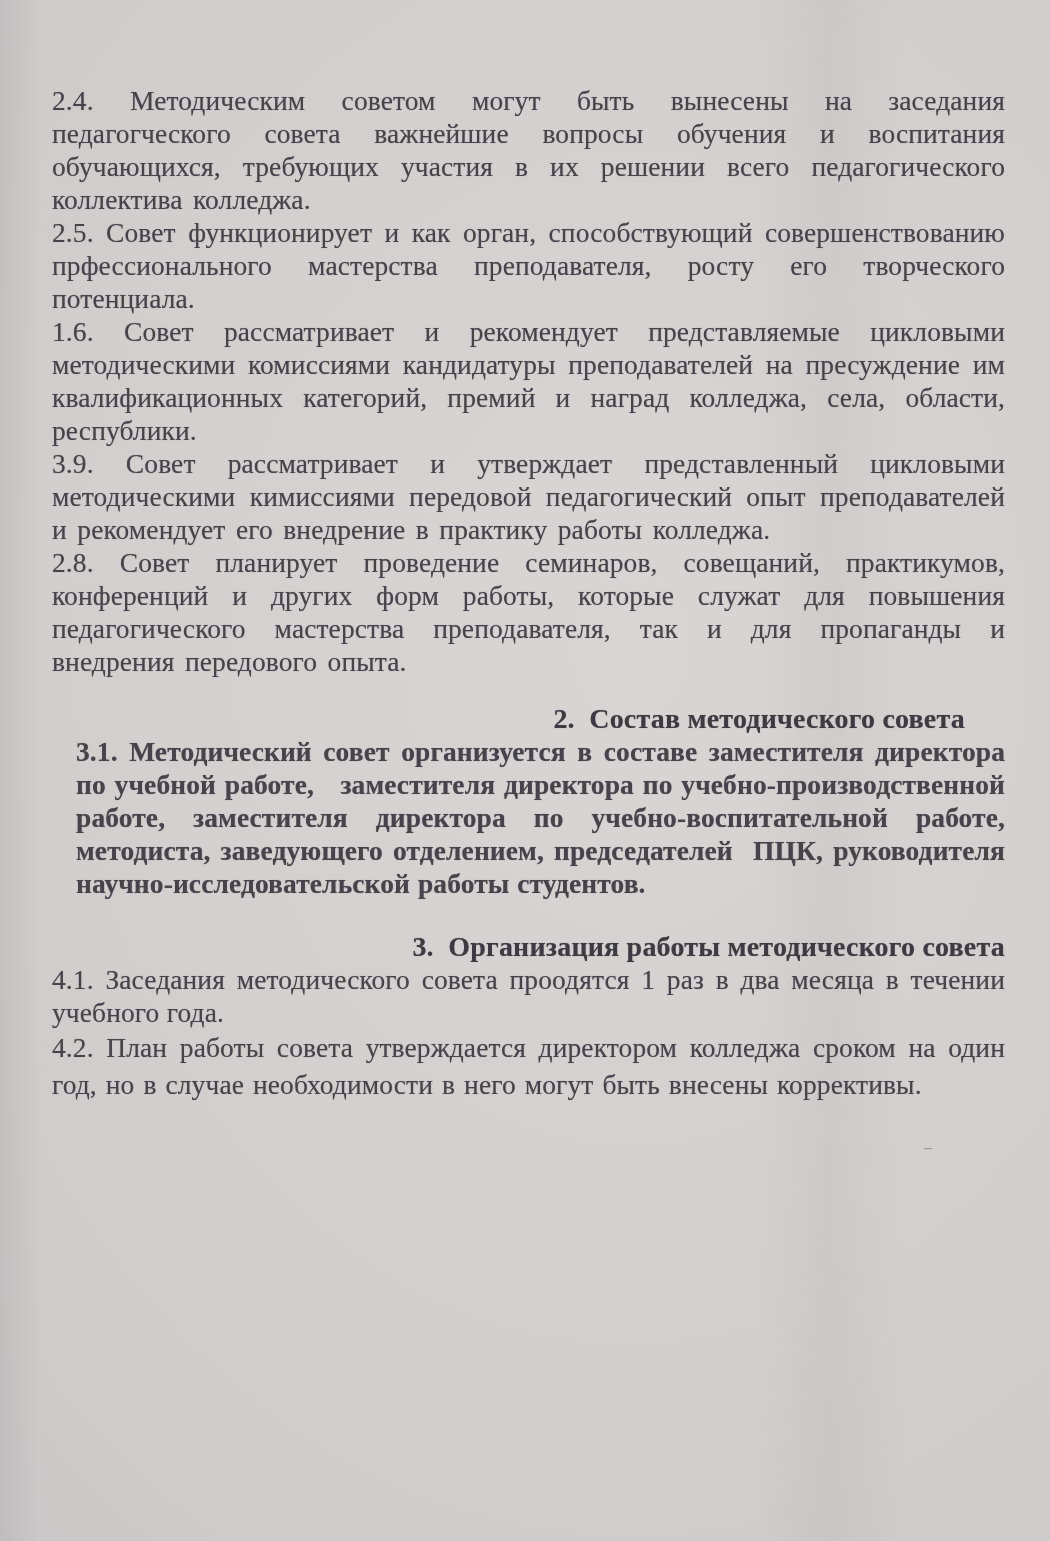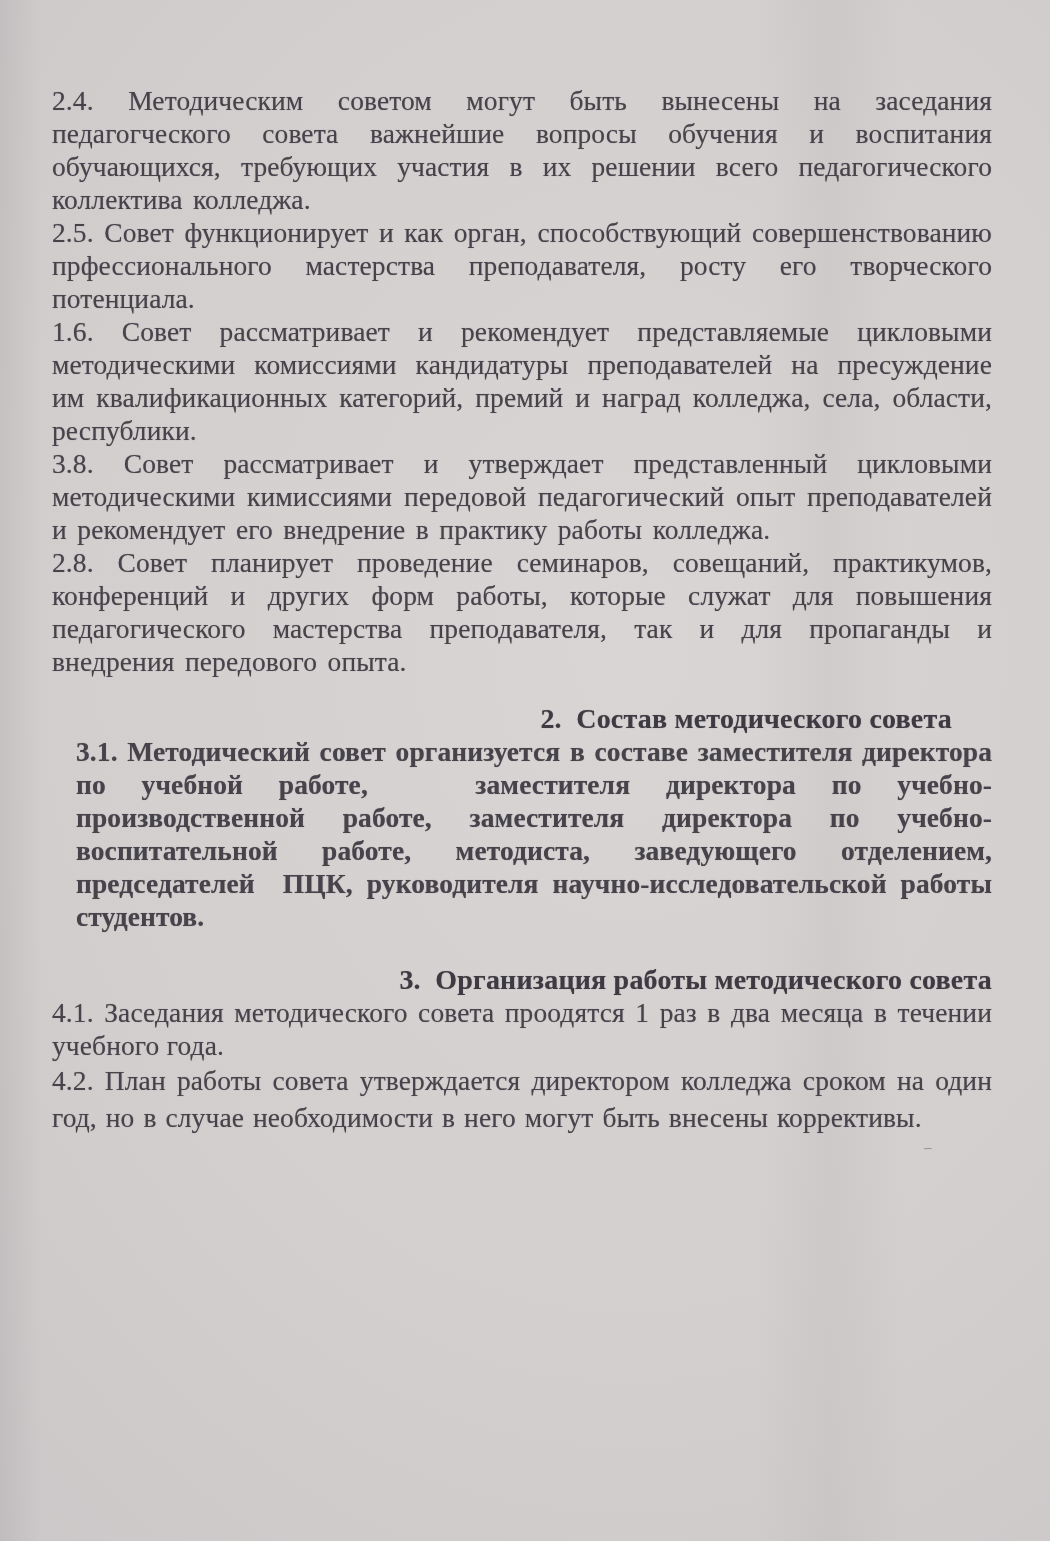--- a/index.html
+++ b/index.html
@@ -24,21 +24,21 @@
     background:
       linear-gradient(90deg, rgba(90,86,92,0.10) 0%, rgba(90,86,92,0.0) 4%),
       linear-gradient(90deg, transparent 72%, rgba(100,96,100,0.06) 79%, transparent 86%),
       radial-gradient(135% 115% at 60% 42%, #d8d5d4 0%, #d3cfce 38%, #ccc8c9 68%, #bdb9bc 100%);
     font-family: "Liberation Serif", "DejaVu Serif", serif;
     color: #46434b;
   }
   .text-block {
     position: absolute;
     left: 52px;
-    right: 58px;
+    right: 45px;
     top: 84px;
     text-shadow: 0 0 1px rgba(70, 66, 75, 0.45);
   }
   .para {
     margin: 0;
     font-size: 27.5px;
     line-height: 33px;
     text-align: justify;
     word-spacing: 3.5px;
     letter-spacing: 0.1px;
@@ -83,21 +83,21 @@
   }
 </style>
 </head>
 <body>
 
 <div class="photo-page">
   <div class="text-block">
     <p class="para">2.4. Методическим советом могут быть вынесены на заседания педагогческого совета важнейшие вопросы обучения и воспитания обучающихся, требующих участия в их решении всего педагогического коллектива колледжа.</p>
     <p class="para">2.5. Совет функционирует и как орган, способствующий совершенствованию прфессионального мастерства преподавателя, росту его творческого потенциала.</p>
     <p class="para">1.6. Совет рассматривает и рекомендует представляемые цикловыми методическими комиссиями кандидатуры преподавателей на пресуждение им квалификационных категорий, премий и наград колледжа, села, области, республики.</p>
-    <p class="para">3.8. Совет рассматривает и утверждает представленный цикловыми методическими кимиссиями передовой педагогический опыт преподавателей и рекомендует его внедрение в практику работы колледжа.</p>
+    <p class="para">3.9. Совет рассматривает и утверждает представленный цикловыми методическими кимиссиями передовой педагогический опыт преподавателей и рекомендует его внедрение в практику работы колледжа.</p>
     <p class="para">2.8. Совет планирует проведение семинаров, совещаний, практикумов, конференций и других форм работы, которые служат для повышения педагогического мастерства преподавателя, так и для пропаганды и внедрения передового опыта.</p>
     <h2 class="heading h-sostav">2.&nbsp; Состав методического совета</h2>
     <p class="para indented">3.1. Методический совет организуется в составе заместителя директора по учебной работе, &nbsp;&nbsp;заместителя директора по учебно-производственной работе, заместителя директора по учебно-воспитательной работе, методиста, заведующего отделением, председателей &nbsp;ПЦК, руководителя научно-исследовательской работы студентов.</p>
     <h2 class="heading h-org">3.&nbsp; Организация работы методического совета</h2>
     <p class="para ws-tight">4.1. Заседания методического совета проодятся 1 раз в два месяца в течении учебного года.</p>
     <p class="para last-para">4.2. План работы совета утверждается директором колледжа сроком на один год, но в случае необходимости в него могут быть внесены коррективы.</p>
   </div>
   <div class="stray-mark">–</div>
 </div>
 

